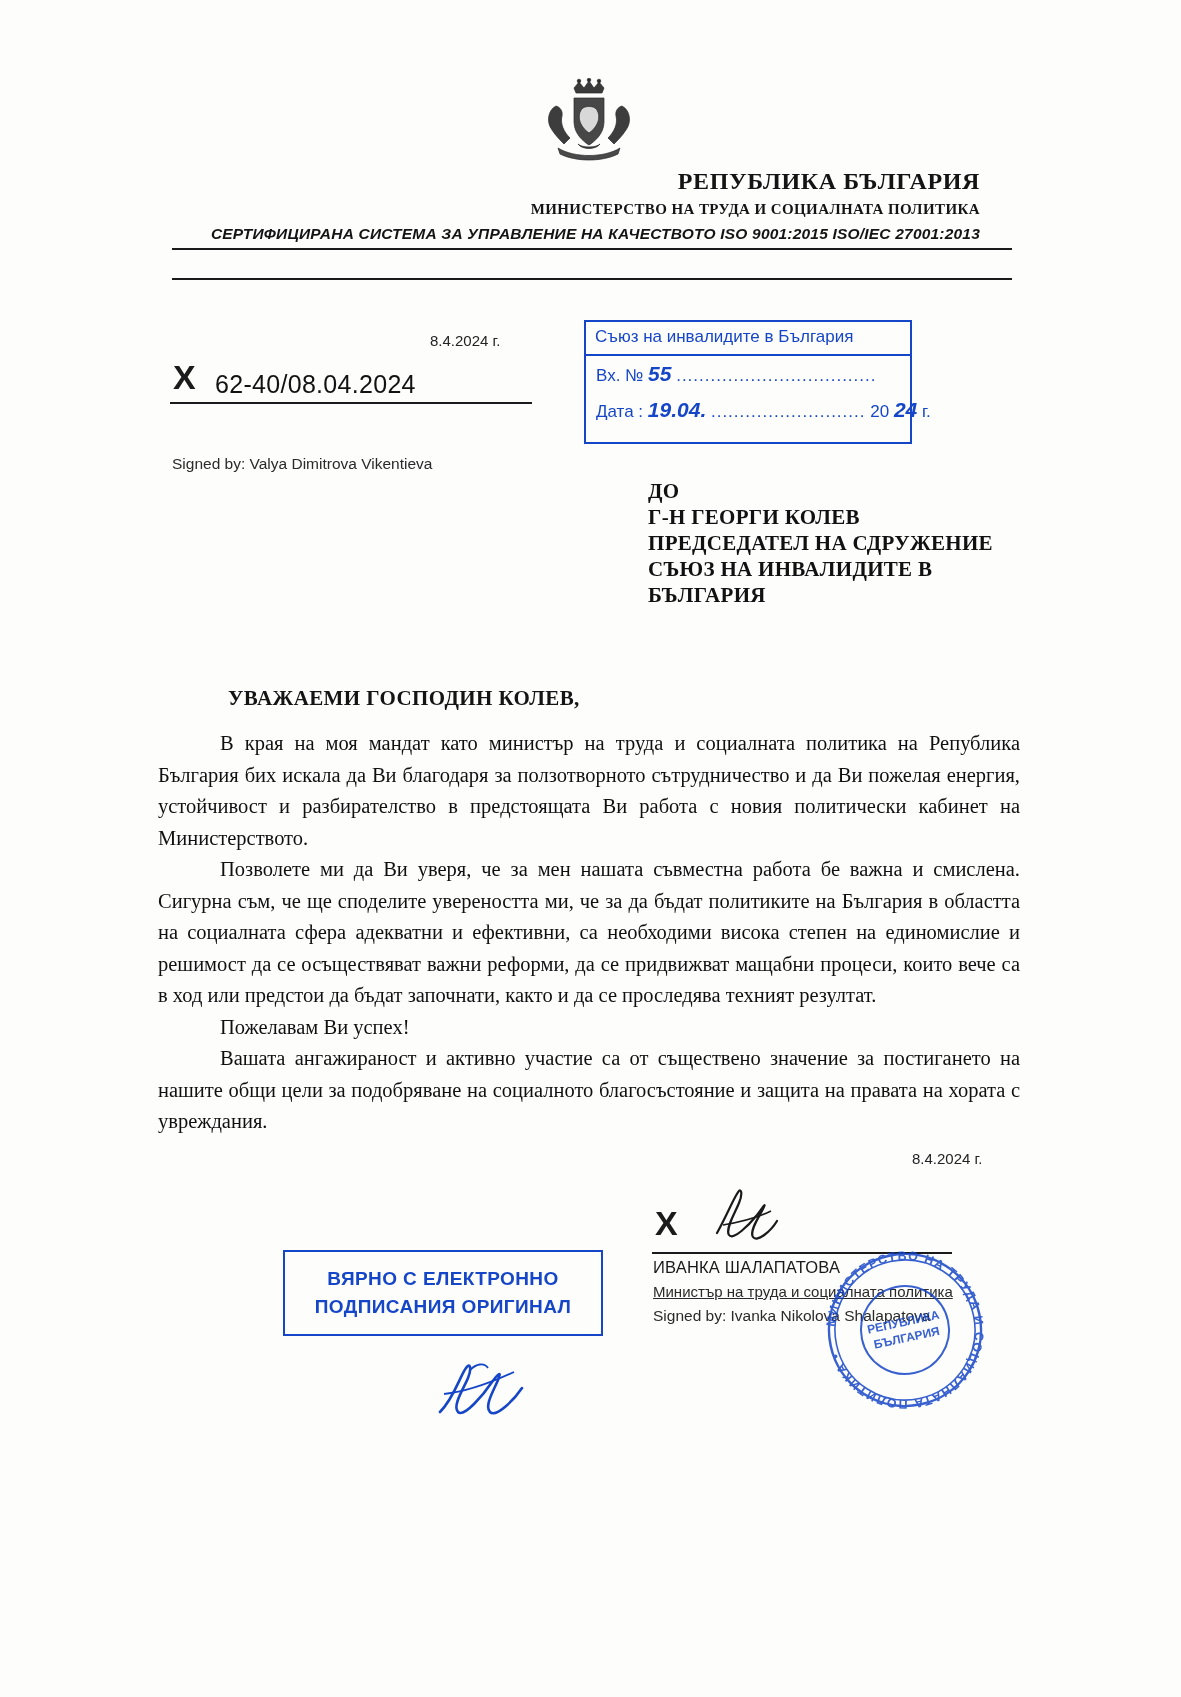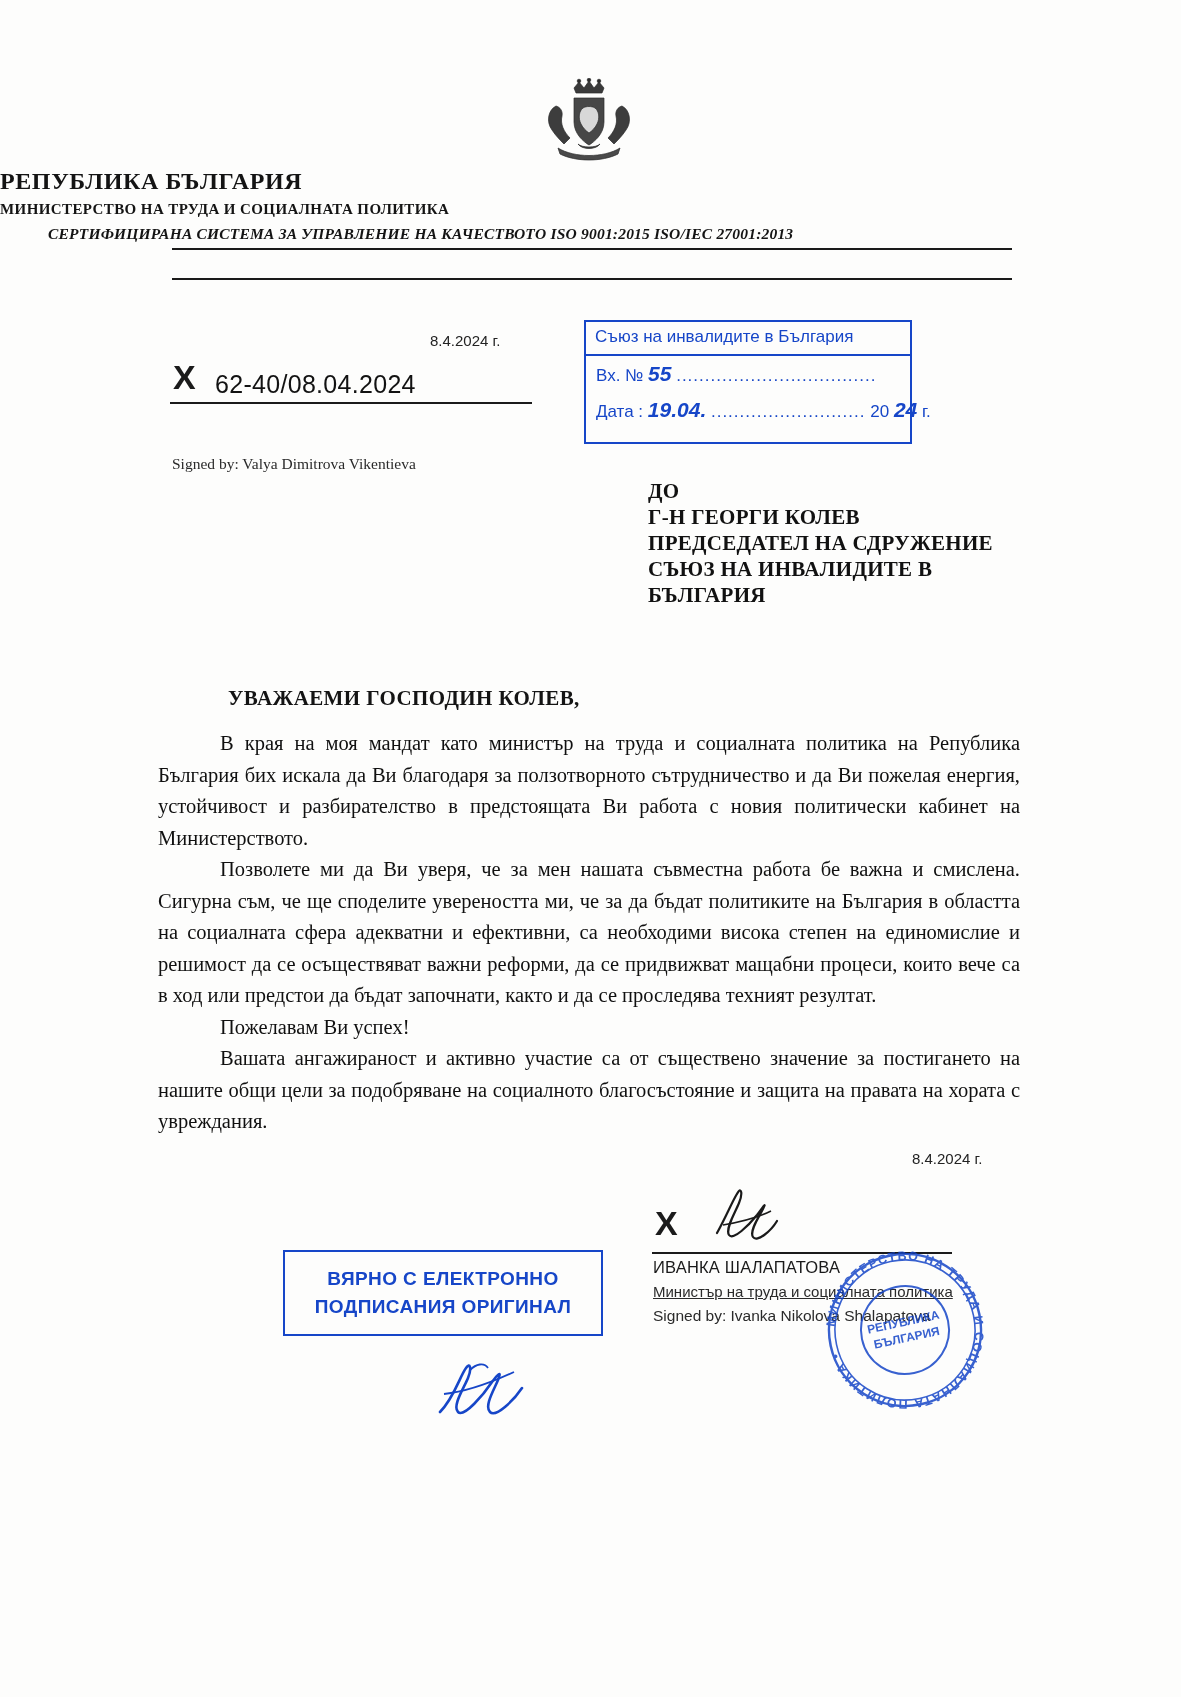--- a/index.html
+++ b/index.html
@@ -30,37 +30,37 @@
     width: 110px;
     height: 85px;
   }
 
   
   .header {
     position: absolute;
     left: 0;
     top: 168px;
     width: 980px;
-    text-align: left;
+    text-align: right;
   }
   .header .line1 {
     font-family: "Liberation Serif", serif;
     font-weight: bold;
     font-size: 24px;
     letter-spacing: 0.6px;
   }
   .header .line2 {
     font-family: "Liberation Serif", serif;
     font-weight: bold;
     font-size: 15px;
     letter-spacing: 0.4px;
     margin-top: 6px;
   }
   .header .line3 {
-    font-family: Liberation Serif, serif;
+    font-family: Liberation Sans, sans-serif;
     font-style: italic;
     font-weight: bold;
     font-size: 15.5px;
     margin-top: 7px;
     letter-spacing: 0.2px;
     margin-left: 48px;
   }
   .rule {
     position: absolute;
     height: 2px;
@@ -110,21 +110,21 @@
     left: 170px;
     top: 402px;
     width: 362px;
     height: 2px;
     background: #1b1b1b;
   }
   .signed-by-top {
     position: absolute;
     left: 172px;
     top: 455px;
-    font-family: Liberation Serif, serif;
+    font-family: Liberation Sans, sans-serif;
     font-size: 15.5px;
     color: #2a2a2a;
   }
 
   
   .stamp-box {
     position: absolute;
     left: 584px;
     top: 320px;
     width: 328px;

